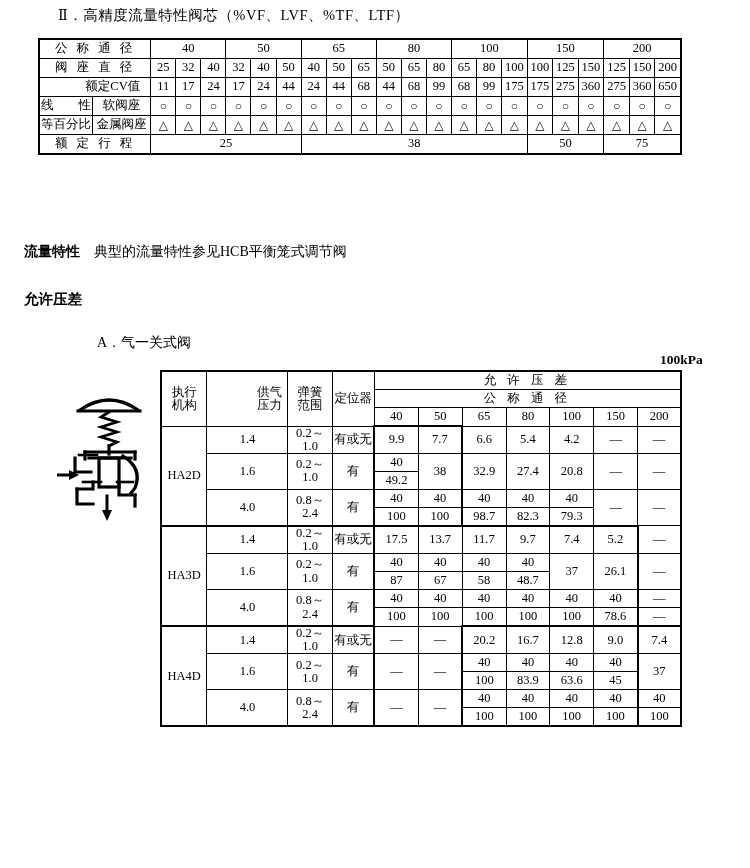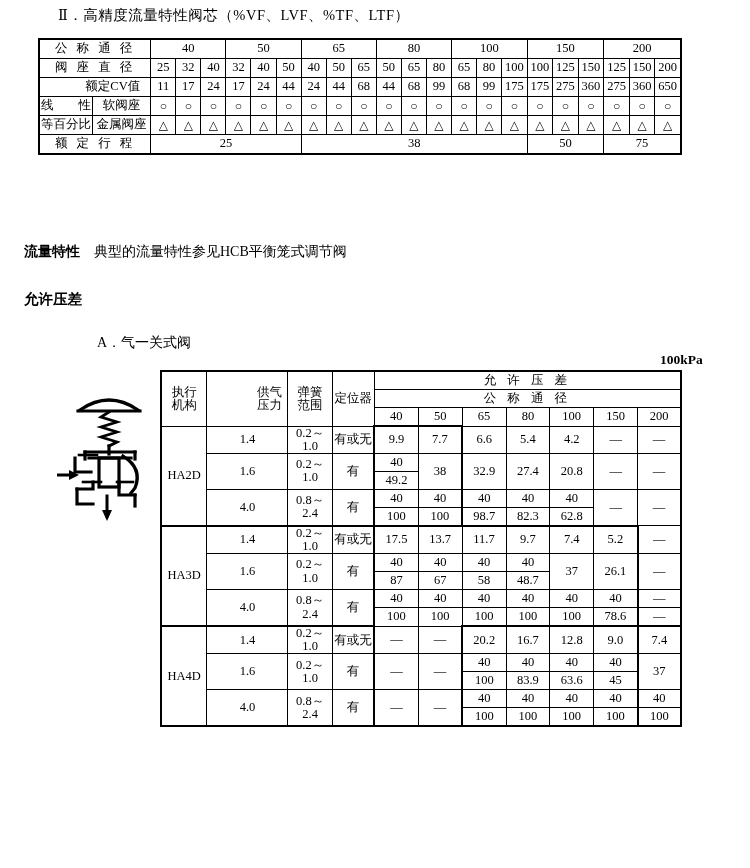--- a/index.html
+++ b/index.html
@@ -353,21 +353,21 @@
           <td>40</td>
           <td>40</td>
           <td rowspan="2">—</td>
           <td rowspan="2">—</td>
         </tr>
         <tr>
           <td class="tk-l tk-b">100</td>
           <td class="tk-r tk-b">100</td>
           <td class="tk-b">98.7</td>
           <td class="tk-b">82.3</td>
-          <td class="tk-b">62.8</td>
+          <td class="tk-b">79.3</td>
         </tr>
 
         <tr>
           <td class="actu tk-t" rowspan="5">HA3D</td>
           <td class="tk-t">1.4</td>
           <td class="tk-t">0.2～1.0</td>
           <td class="tk-t">有或无</td>
           <td class="tk-l">17.5</td>
           <td>13.7</td>
           <td class="tk-t">11.7</td>

